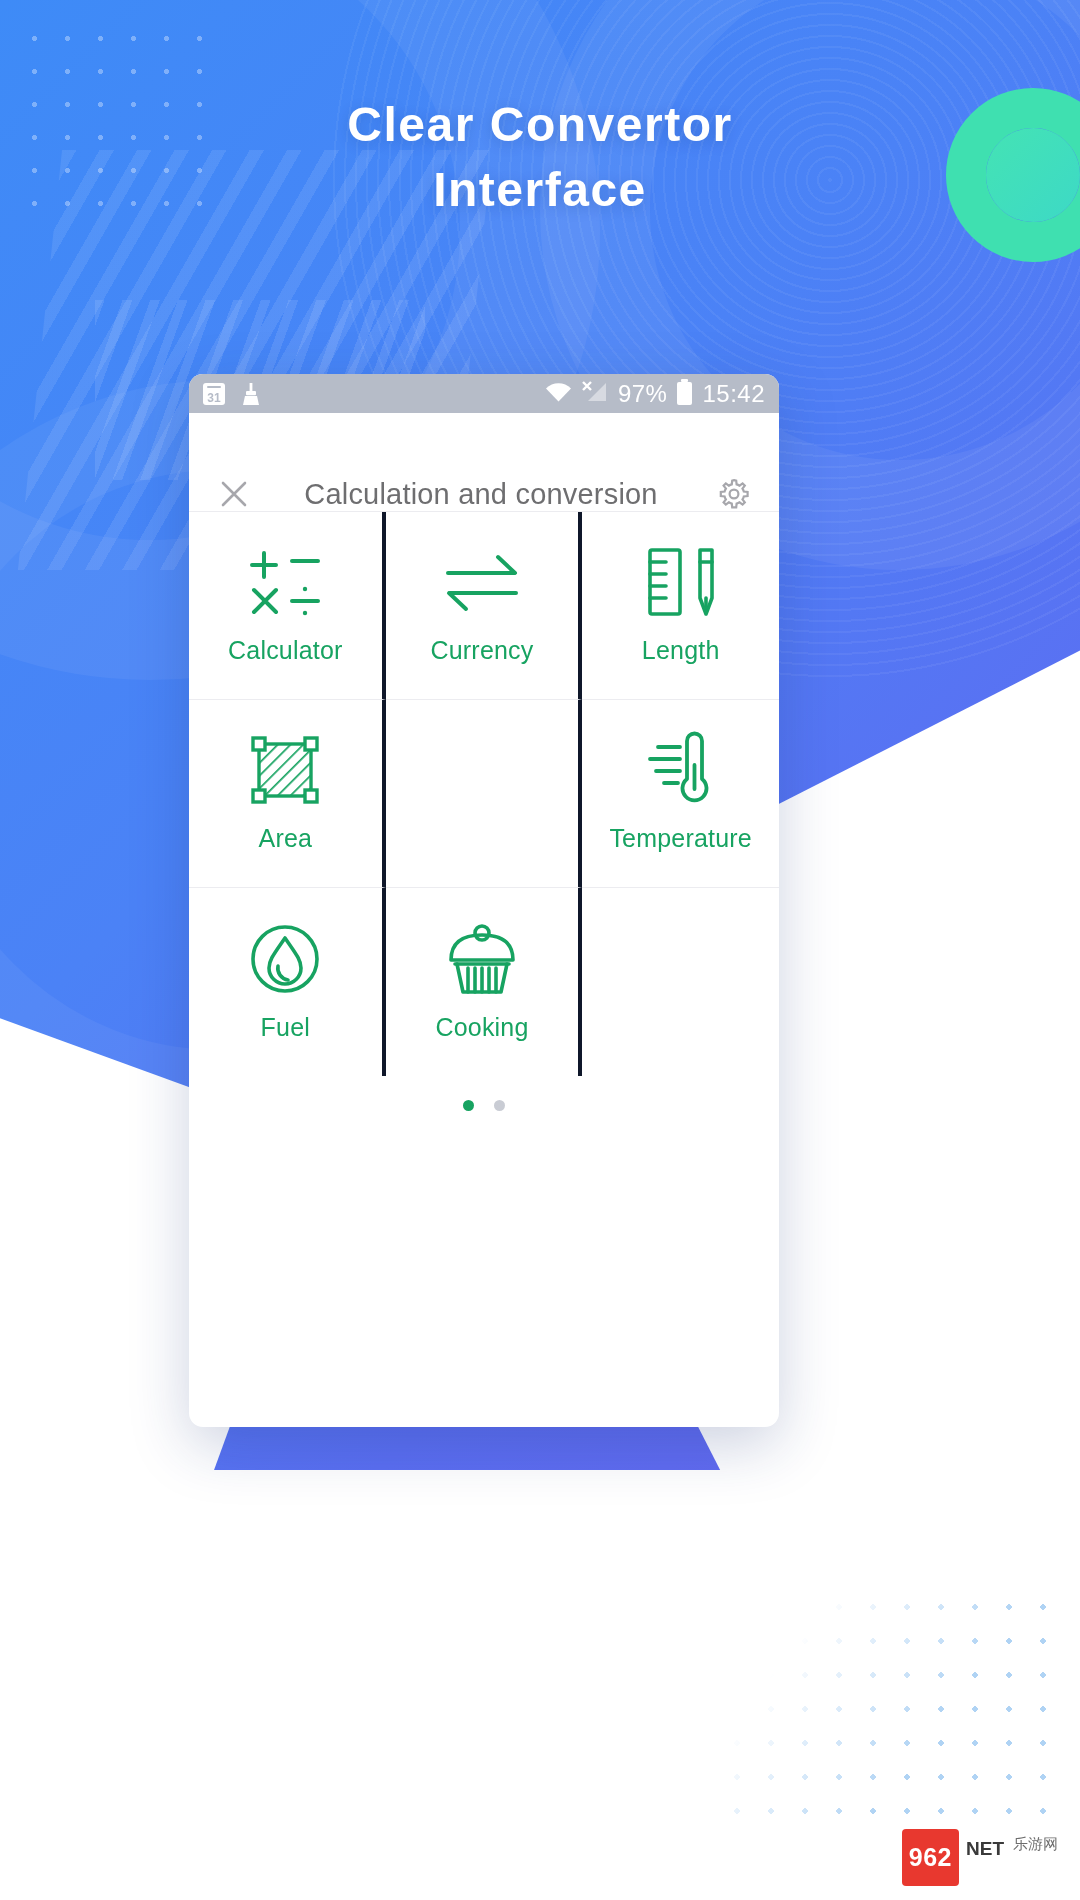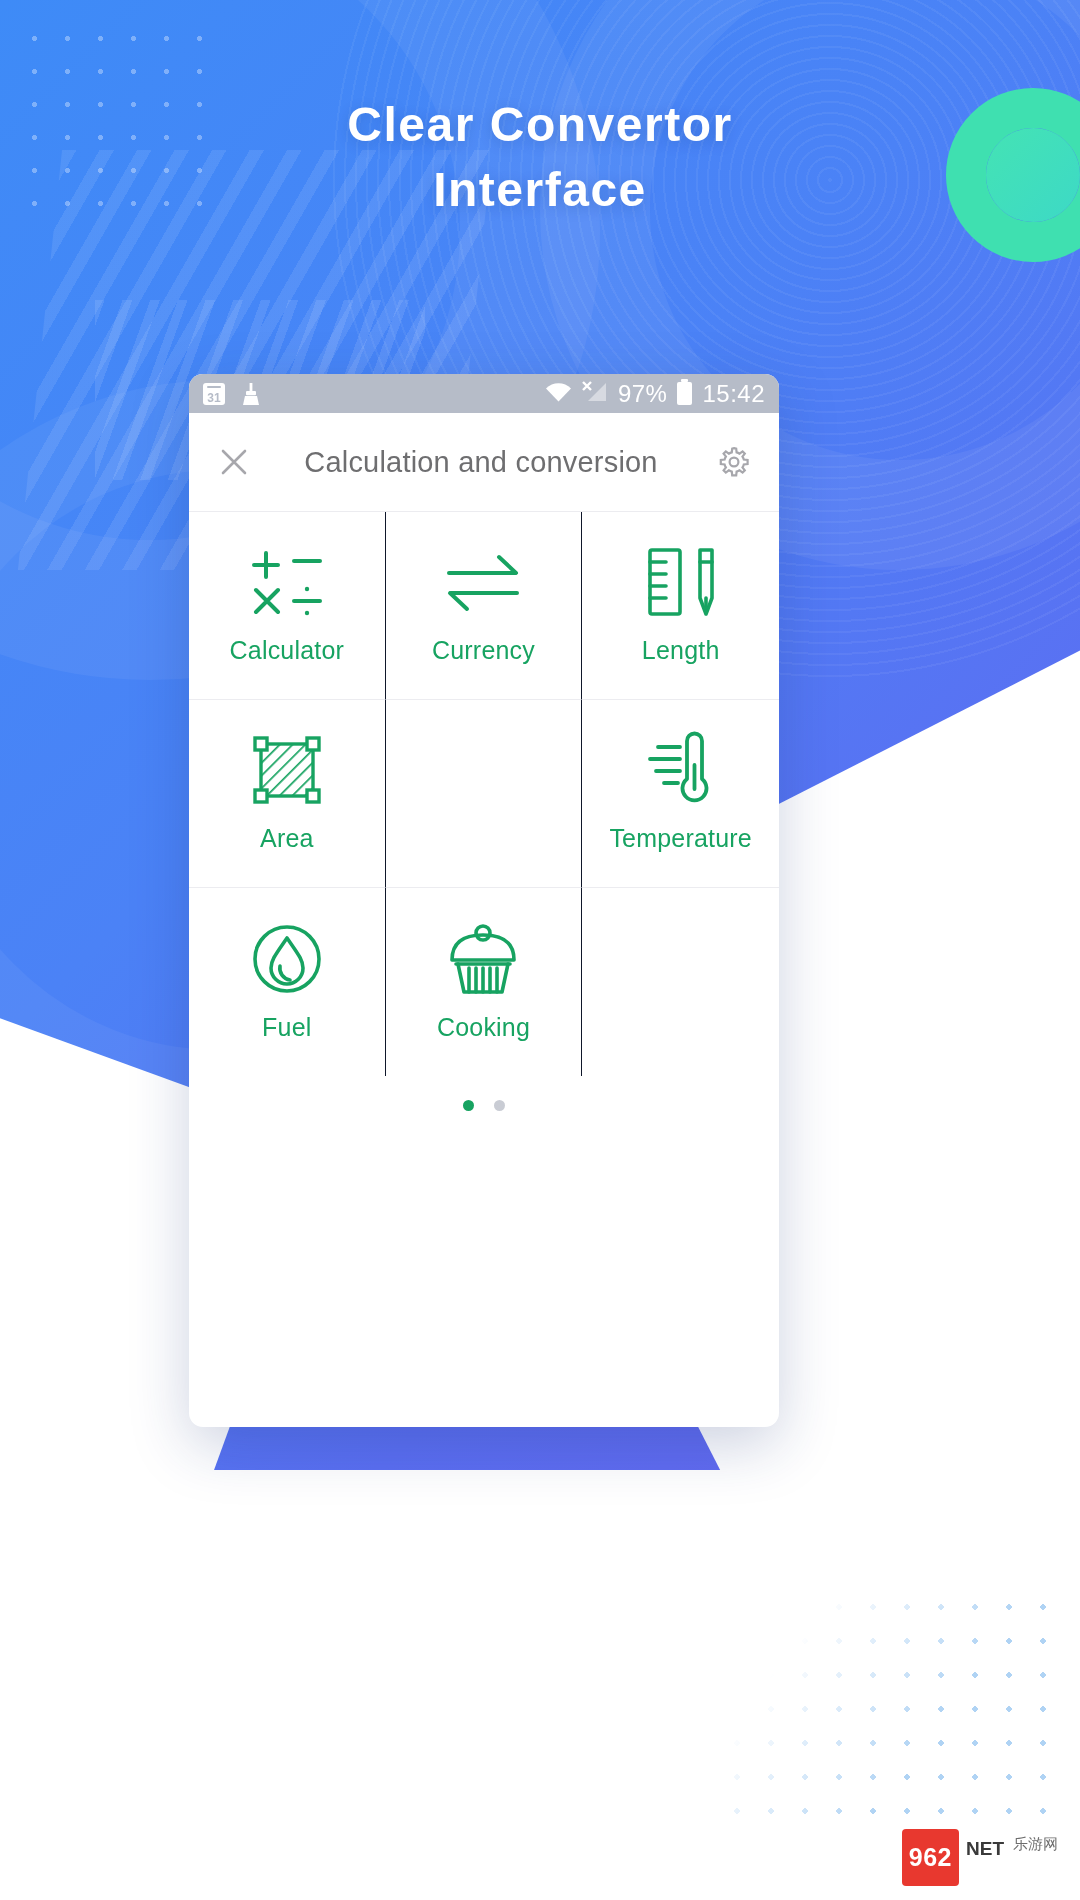--- a/index.html
+++ b/index.html
@@ -135,40 +135,40 @@
   .batt {
     width:15px; height:23px; background:#ffffff; border-radius:2px; position:relative;
   }
   .batt::before {
     content:""; position:absolute; top:-3px; left:4px; width:7px; height:3px;
     background:#ffffff; border-radius:1px;
   }
 
   
   .app-header {
-    height:98px; display:flex; align-items:center;
-    padding:11px 28px; background:#ffffff;
+    height:98px; display:flex; align-items:flex-end;
+    padding:0 28px; background:#ffffff;
   }
   .close-x { width:34px; height:34px; flex:none; }
   .app-title {
     flex:1; text-align:center; font-size:29px; color:#6e6e70; letter-spacing:0.2px;
     margin-left:-6px;
   }
   .gear { width:34px; height:34px; flex:none; }
 
   
   .grid {
     position:relative;
     display:grid; grid-template-columns:repeat(3,1fr);
     grid-template-rows:repeat(3,188px);
     border-top:1px solid #ececf0;
   }
   .cell {
     display:flex; flex-direction:column; align-items:center; justify-content:center;
-    border-right:1px solid #0f172a; border-bottom:1px solid #ececf0;
+    border-right:4px solid #0f172a; border-bottom:1px solid #ececf0;
     gap:18px; background:#ffffff;
   }
   .cell:nth-child(3n) { border-right:none; }
   .cell:nth-child(n+7) { border-bottom:none; }
   .cell .ico { height:72px; display:flex; align-items:center; justify-content:center; }
   .cell .lbl { font-size:25px; color:#17a361; letter-spacing:0.2px; }
 
   
   .mass-card {
     position:absolute; left:158px; top:-28px;

